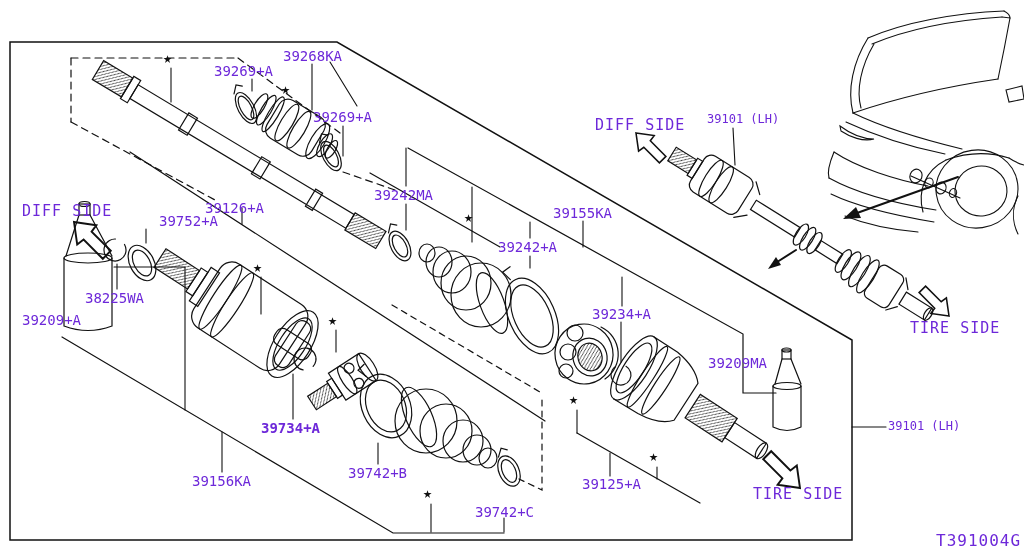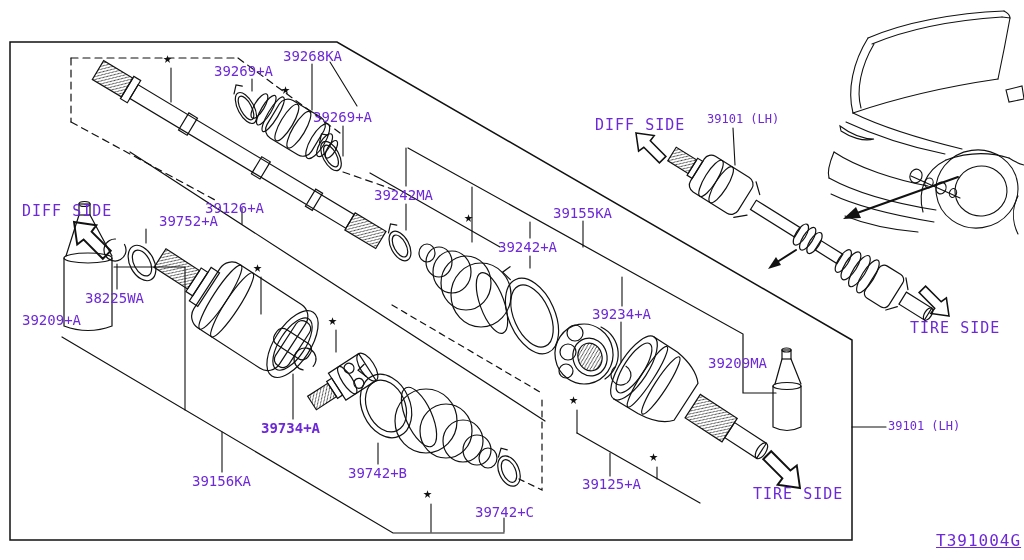--- a/index.html
+++ b/index.html
@@ -3,21 +3,21 @@
 <meta charset="utf-8">
 <style>
   html,body{margin:0;padding:0;background:#fff;}
   .stage{position:relative;width:1024px;height:560px;background:#ffffff;overflow:hidden;
          font-family:"DejaVu Sans Mono",monospace;color:#111;}
   svg{position:absolute;left:0;top:0;}
   .lbl{position:absolute;font:14px/1.1 "DejaVu Sans Mono",monospace;color:#6d28d9;white-space:pre;}
   .lbl-side{font-size:15px;letter-spacing:1px;}
   .lbl-sm{font-size:12px;}
   .lbl-note{font-size:16px;}
-  .lbl-code{font-size:16px;letter-spacing:1px;text-decoration:underline;}
+  .lbl-code{font-size:16px;letter-spacing:1px;}
   .star{position:absolute;font-size:15px;line-height:1;color:#111;}
 </style>
 </head>
 <body>
 
 <div class="stage">
 
 <svg width="1024" height="560" viewBox="0 0 1024 560">
   <defs>
     <pattern id="hatch" patternUnits="userSpaceOnUse" width="4" height="4">

